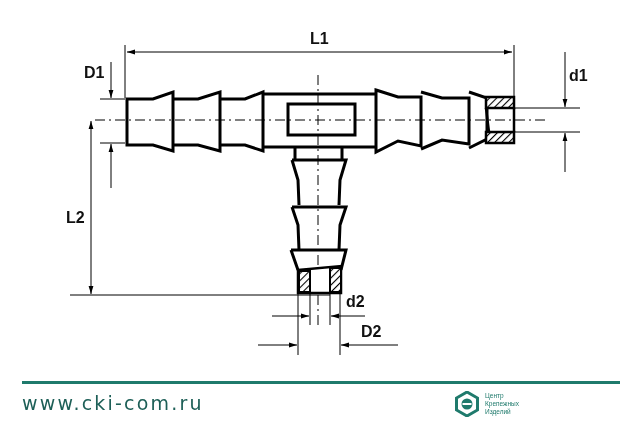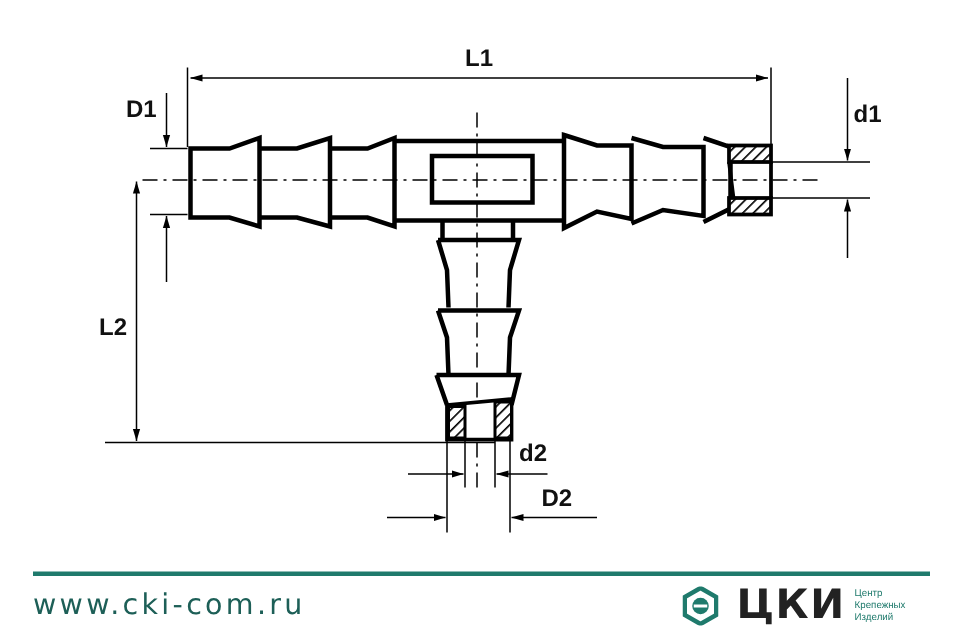--- a/index.html
+++ b/index.html
@@ -122,19 +122,18 @@
 <div id="footer-rule" style="background:#1f7a6c;"></div>
 
 <a id="site-url" style="color:#1d5f57; text-decoration:none;text-align:right;">www.cki-com.ru</a>
 
 <div id="brand">
   <svg id="brand-logo" viewBox="0 0 24 26">
     <polygon points="12,1 22.5,7 22.5,19 12,25 1.5,19 1.5,7" fill="none" stroke="#1f7a6c" stroke-width="3"></polygon>
     <circle cx="12" cy="13" r="5.5" fill="#1f7a6c"></circle>
     <rect x="7.5" y="12" width="9" height="2" fill="#fff"></rect>
   </svg>
-  <span id="brand-name">ЦКИ</span>
   <div id="brand-sub" style="color:#1f7a6c;">
     <span>Центр</span>
     <span>Крепежных</span>
     <span>Изделий</span>
   </div>
 </div>
 
 </body></html>

